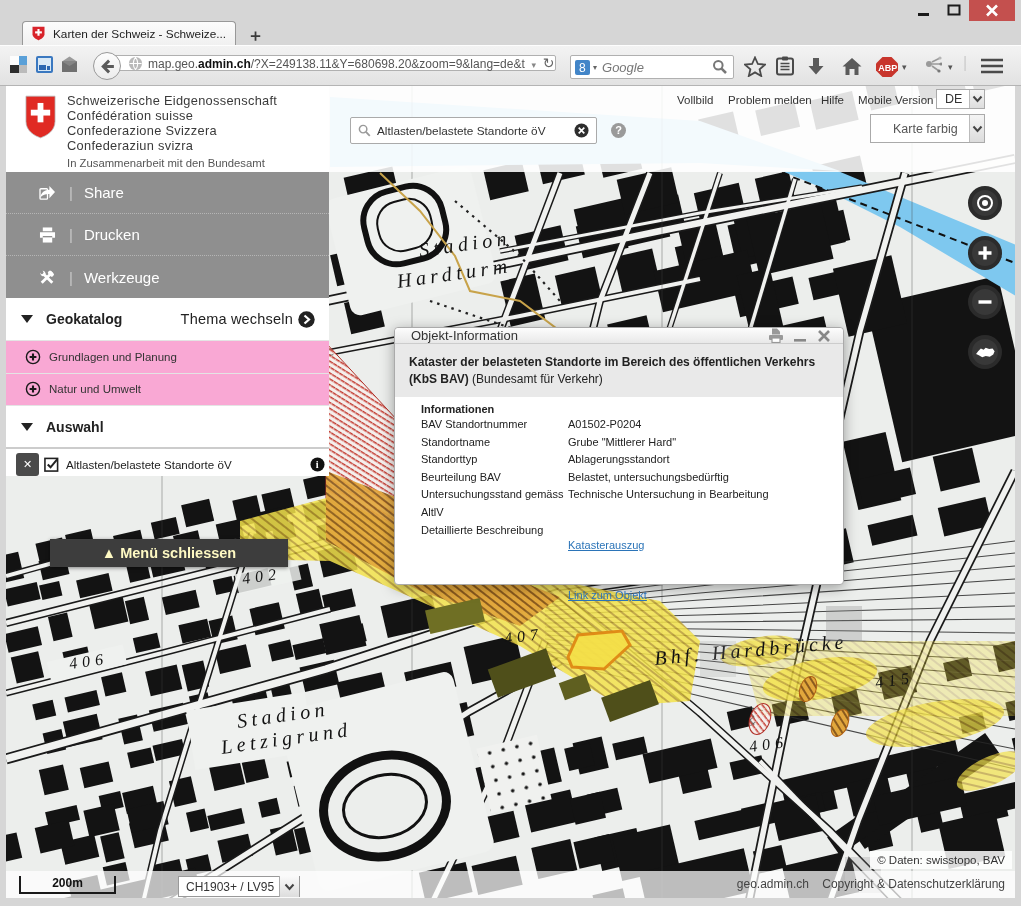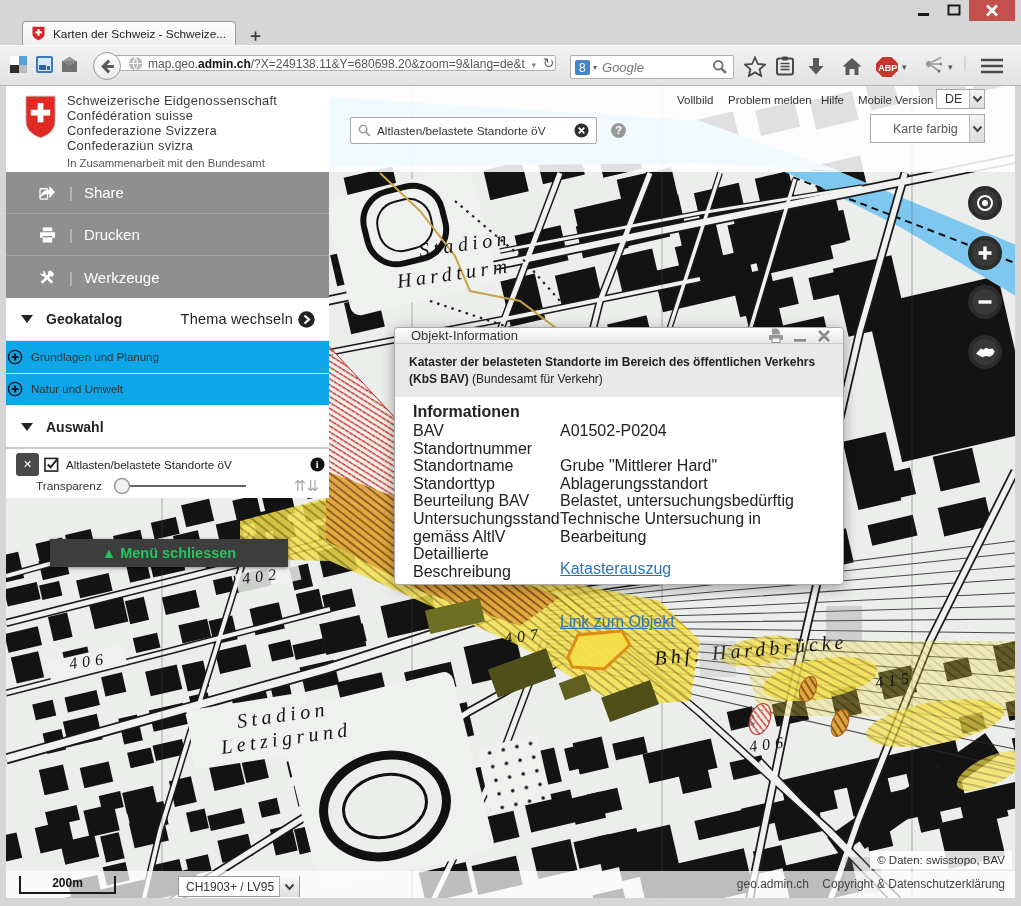--- a/index.html
+++ b/index.html
@@ -29,32 +29,32 @@
 #helpq { position:absolute; left:282px; top:37px; width:15px; height:15px; border-radius:50%; background:#9a9a9a; color:#fff; font-size:11px; font-weight:bold; text-align:center; line-height:15px; }
 #kartesel { position:absolute; left:541px; top:28px; width:115px; height:29px; border:1px solid #aaa; background:#fff; font-size:12.5px; color:#555; display:flex; align-items:center; padding-left:22px; }
 #kartesel .arr { margin-left:auto; width:15px; height:27px; border-left:1px solid #bbb; background:linear-gradient(#f4f4f4,#dcdcdc); display:flex; align-items:center; justify-content:center; }
 #sidebar { position:absolute; left:0; top:86px; width:323px; z-index:2; }
 .graybtn { height:42px; background:#8f8f8f; border-bottom:1px dotted #b5b5b5; color:#fff; display:flex; align-items:center; padding-left:30px; font-size:15px; }
 .graybtn .ico { width:22px; display:flex; justify-content:center; }
 .graybtn .sep { color:#c9c9c9; margin:0 11px 0 11px; font-weight:100; font-size:15px; }
 #whitepanel { background:#fff; }
 .cathdr { display:flex; align-items:center; height:42px; padding:0 14px 0 15px; font-size:14px; font-weight:bold; color:#222; background:#fff; }
 .tri { width:0; height:0; border-left:6px solid transparent; border-right:6px solid transparent; border-top:8px solid #222; margin-right:13px; }
-.catrow { display:flex; align-items:center; height:32.5px; padding-left:1px; font-size:11.5px; color:#333; border-top:1px solid #e4e4e4; background:#0ea5e9; }
+.catrow { display:flex; align-items:center; height:32.5px; padding-left:19px; font-size:11.5px; color:#333; border-top:1px solid #e4e4e4; background:#f9a8d4; }
 .pluso2 { margin-right:8px; flex:none; }
 #layerrow { display:flex; align-items:center; padding:4px 4px 0 10px; background:#fff; border-top:2px solid #ccc; font-size:11.6px; color:#222; }
 #xbtn { width:23px; height:23px; background:#4a4a4a; border-radius:3px; color:#fff; font-size:11px; text-align:center; line-height:23px; margin-right:5px; flex:none; }
 #transrow { display:flex; align-items:center; padding:1px 10px 3px 30px; background:#fff; font-size:11.8px; color:#333; }
-#menuclose { position:absolute; left:44px; top:367px; width:238px; height:28px; background:#3d3d3d; color:#22c55e; font-size:14.5px; font-weight:bold; display:flex; align-items:center; justify-content:center; box-shadow:0 1px 4px rgba(0,0,0,0.45); }
+#menuclose { position:absolute; left:44px; top:367px; width:238px; height:28px; background:#3d3d3d; color:#fef9c3; font-size:14.5px; font-weight:bold; display:flex; align-items:center; justify-content:center; box-shadow:0 1px 4px rgba(0,0,0,0.45); }
 
 #popup { position:absolute; left:388px; top:241px; width:450px; height:258px; background:#fff; border:1px solid #aaa; border-radius:4px; box-shadow:0 3px 14px rgba(0,0,0,0.35); z-index:3; }
 #popuptitle { height:16px; background:linear-gradient(#fdfdfd,#e8e8e8); border-bottom:1px solid #ccc; border-radius:4px 4px 0 0; display:flex; align-items:center; padding:0 12px 0 16px; font-size:13px; color:#333; }
 .pico { margin-left:10px; color:#888; }
 #popupgray { background:#e9e9e9; padding:10px 6px 10px 14px; font-size:12px; color:#222; line-height:16.5px; white-space:nowrap; }
-#popupbody { padding:6px 18px; font-size:16px; color:#222; }
+#popupbody { padding:6px 26px; font-size:11px; color:#222; }
 .prow { display:flex; line-height:17.6px; }
 .prow .pl { width:147px; flex:none; }
 .prow .lnk { color:#2b74b8; text-decoration:underline;margin-top:15px; }
 
 .mapbtn { position:absolute; width:34px; height:34px; border-radius:50%; background:#383838; border:4px solid #2b2b2b; color:#fff; display:flex; align-items:center; justify-content:center; z-index:2; }
 
 #attrib { position:absolute; right:3px; top:765px; background:rgba(255,255,255,0.85); font-size:11.5px; color:#333; padding:3px 7px; z-index:2; }
 #botbar { position:absolute; left:0; top:785px; width:1009px; height:27px; background:rgba(255,255,255,0.72); z-index:2; }
 #botlinks { position:absolute; right:10px; top:791px; font-size:12px; color:#444; z-index:3; }
 #scalebox { position:absolute; left:13px; top:790px; width:97px; height:18px; border-left:2.5px solid #1a1a1a; border-right:2.5px solid #1a1a1a; border-bottom:2.5px solid #1a1a1a; font-size:12px; font-weight:bold; color:#111; text-align:center; z-index:3; }
@@ -586,24 +586,20 @@
             <path d="M8 4.6 V11.4 M4.6 8 H11.4" stroke="#1a1a1a" stroke-width="2.1"></path>
           </svg>Natur und Umwelt</div>
       <div class="cathdr" style="border-top:1px solid #e4e4e4"><span class="tri"></span>Auswahl</div>
       <div id="layerrow"><div id="xbtn">✕</div><svg width="15" height="15" viewBox="0 0 16 16" style="margin-right:7px">
             <rect x="1" y="1.5" width="13.5" height="13.5" fill="#fff" stroke="#222" stroke-width="1.7"></rect>
             <path d="M4 8 L7 11 L14 2.5" stroke="#222" stroke-width="2.2" fill="none"></path>
           </svg>Altlasten/belastete Standorte öV<svg width="15" height="15" viewBox="0 0 16 16" style="margin-left:auto">
             <circle cx="8" cy="8" r="7.5" fill="#111"></circle>
             <text x="6" y="12" font-size="11" font-weight="bold" fill="#fff" font-family="Liberation Serif, serif">i</text>
           </svg></div>
-      <div id="transrow">Transparenz<svg width="140" height="18" style="margin-left:8px">
-            <line x1="6" y1="9" x2="136" y2="9" stroke="#666" stroke-width="2"></line>
-            <circle cx="12" cy="9" r="7.5" fill="#f2f2f2" stroke="#999" stroke-width="1.5"></circle>
-          </svg><span style="margin-left:auto;color:#aaa;font-size:15px">⇈⇊</span></div>
     </div>
     <div id="menuclose">▲ Menü schliessen</div>
   </div>
   <div id="popup">
     <div id="popuptitle">Objekt-Information<span style="margin-left:auto"></span><svg class="pico" width="16" height="15" viewBox="0 0 16 15">
           <path d="M4 0.5 h5 l3 3 v3 H4 Z" fill="#999"></path>
           <rect x="1" y="7" width="14" height="5" rx="1" fill="#999"></rect>
           <rect x="4" y="10" width="8" height="4.5" fill="#fff" stroke="#999" stroke-width="1.2"></rect>
         </svg><svg class="pico" width="13" height="14">
           <rect x="0" y="10" width="12" height="2.6" fill="#888"></rect>

